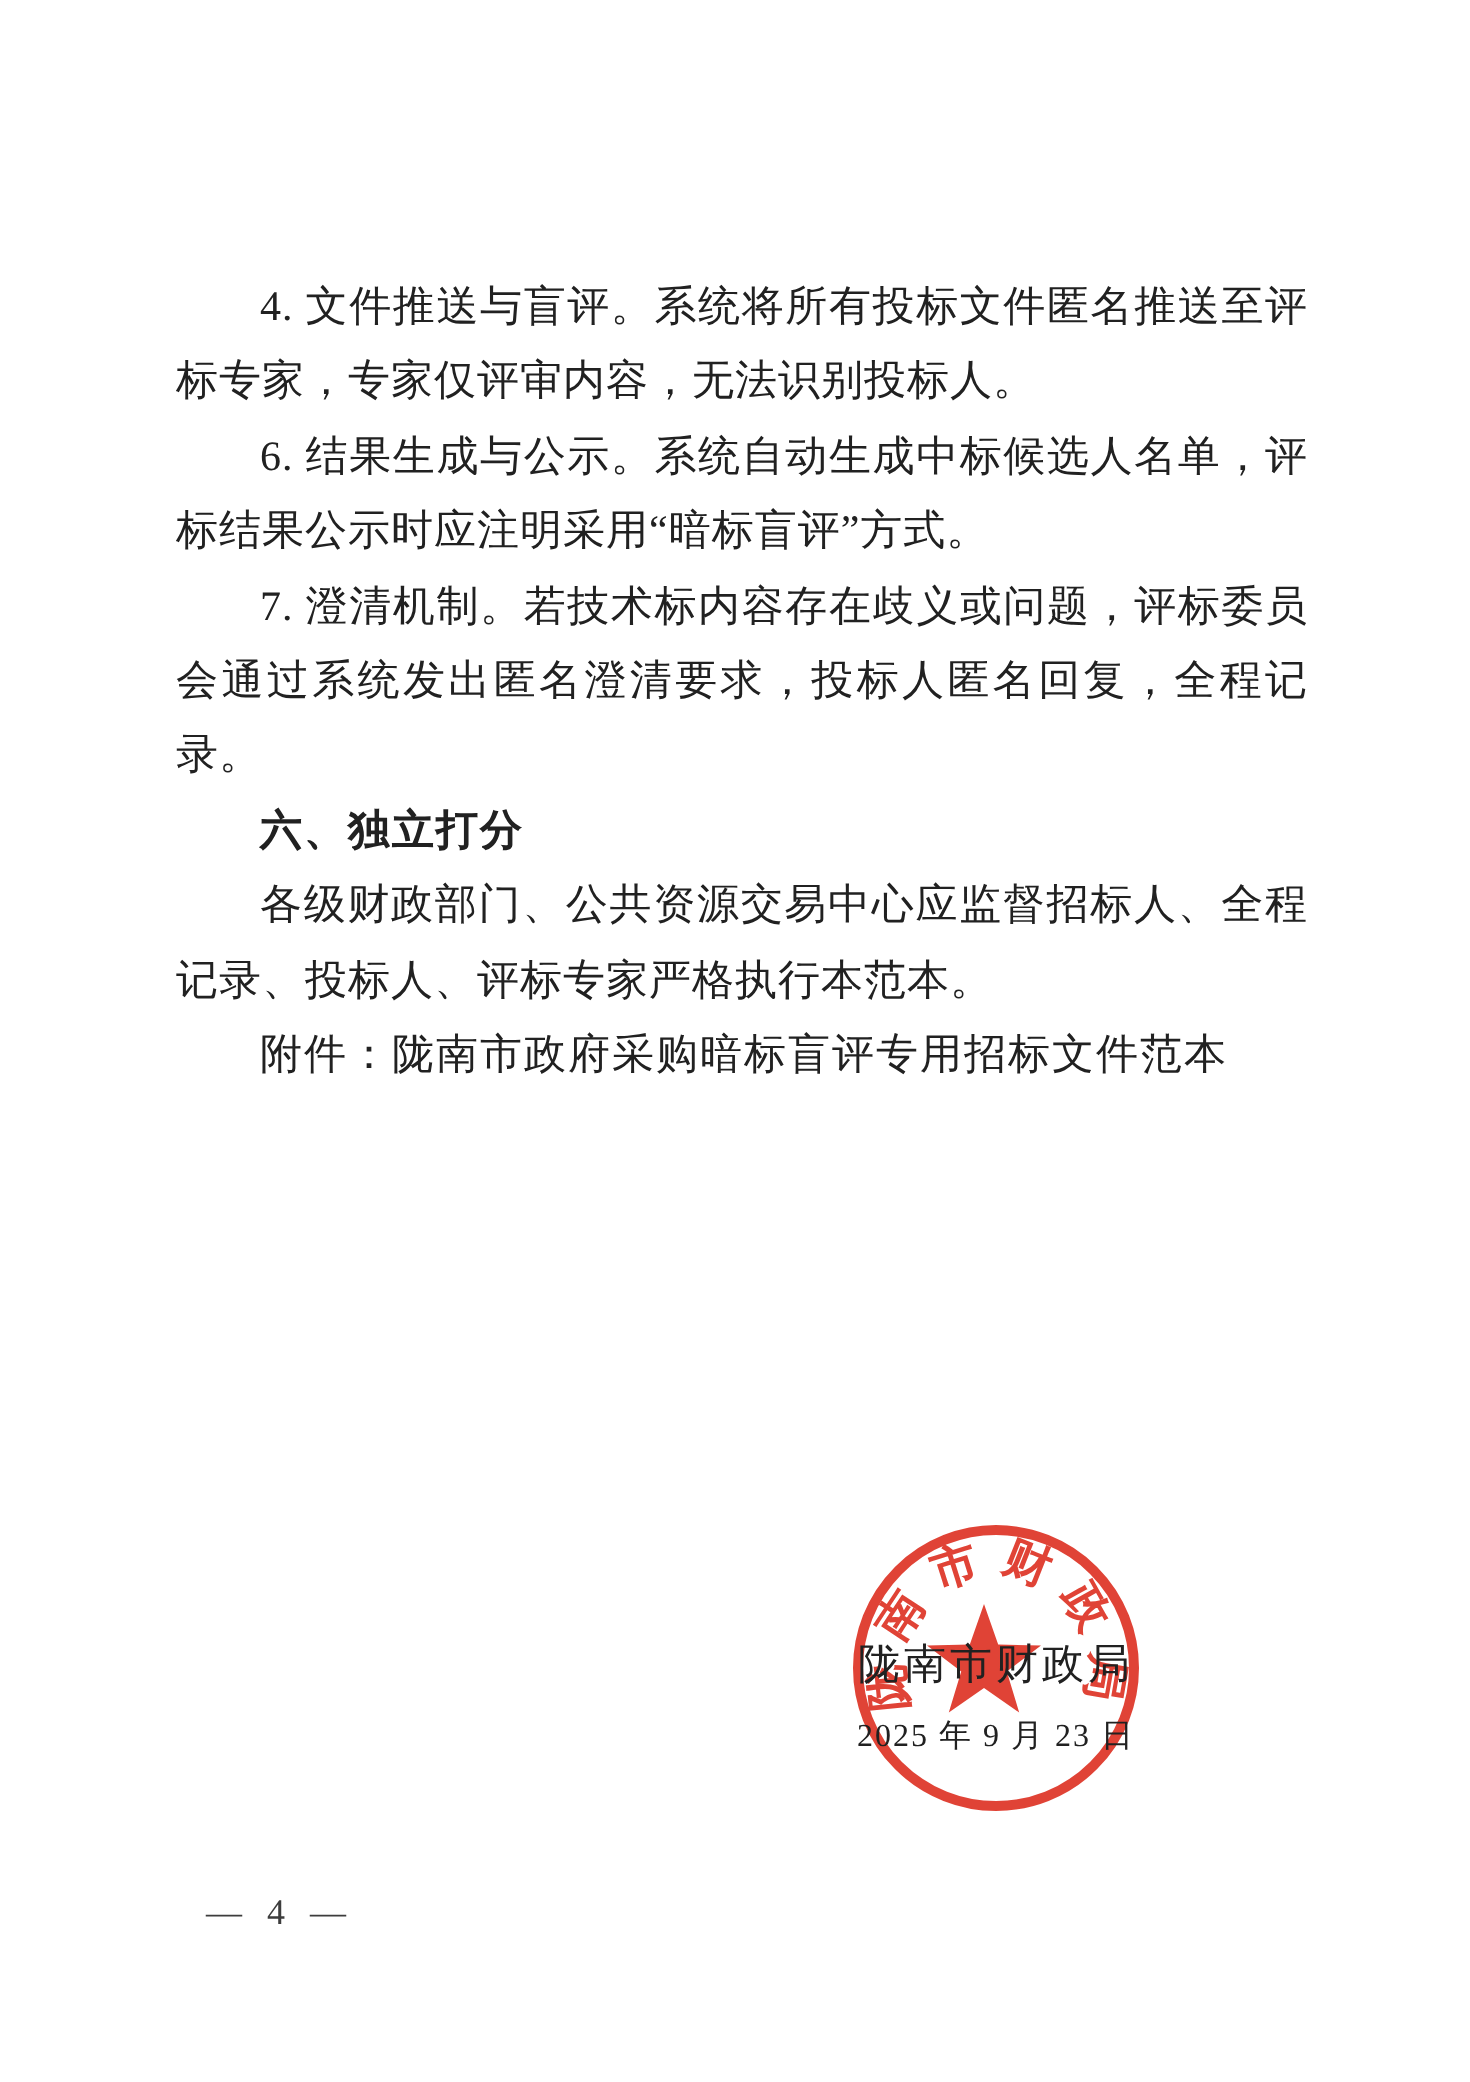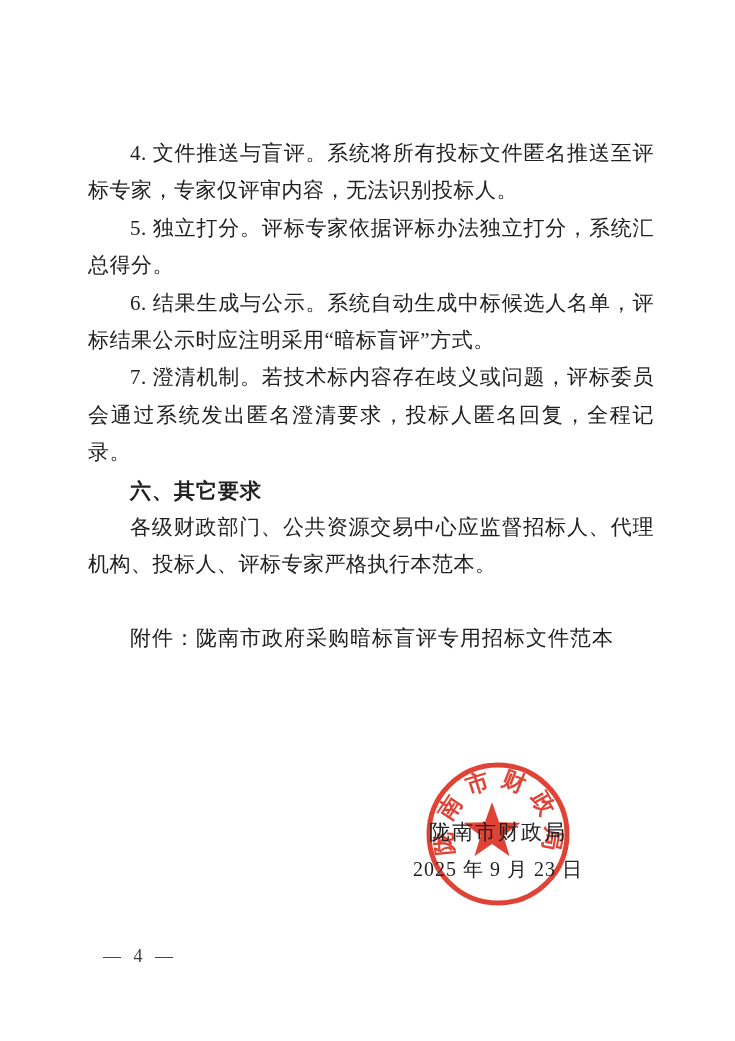--- a/index.html
+++ b/index.html
@@ -29,37 +29,36 @@
   .doc-body p{margin:0;}
   p.body-para{text-indent:2em;letter-spacing:0.5px;}
   p.section-heading{
     text-indent:2em;
     font-family:"Liberation Sans","DejaVu Sans",sans-serif;
     font-weight:bold;
     letter-spacing:1px;
   }
   p.attachment-line{
     text-indent:2em;
-    margin-top:36px;
     letter-spacing:1px;
   }
   .signature{
     position:absolute;
     left:372px;top:820px;width:252px;
     text-align:center;
     z-index:2;
   }
   .signature .org{
     font-size:21px;
     letter-spacing:2px;
     line-height:24px;
   }
   .signature .date{
     margin-top:13px;
-    font-size:20px;
+    font-size:16px;
     letter-spacing:1px;
     line-height:24px;
     text-align:center;
   }
   .seal{
     position:absolute;
     left:423px;top:759px;
     width:150px;height:150px;
     z-index:1;
     opacity:0.88;
@@ -79,25 +78,24 @@
     color:var(--footer-color);
   }
 </style>
 </head>
 <body>
 
 <div class="page">
 
   <main class="doc-body">
     <p class="body-para">4. 文件推送与盲评。系统将所有投标文件匿名推送至评标专家，专家仅评审内容，无法识别投标人。</p>
-    <p class="body-para">5. 独立打分。评标专家依据评标办法独立打分，系统汇总得分。</p>
     <p class="body-para">6. 结果生成与公示。系统自动生成中标候选人名单，评标结果公示时应注明采用“暗标盲评”方式。</p>
     <p class="body-para">7. 澄清机制。若技术标内容存在歧义或问题，评标委员会通过系统发出匿名澄清要求，投标人匿名回复，全程记录。</p>
-    <p class="section-heading">六、其它要求</p>
-    <p class="body-para">各级财政部门、公共资源交易中心应监督招标人、代理机构、投标人、评标专家严格执行本范本。</p>
+    <p class="section-heading">六、独立打分</p>
+    <p class="body-para">各级财政部门、公共资源交易中心应监督招标人、全程记录、投标人、评标专家严格执行本范本。</p>
     <p class="attachment-line">附件：陇南市政府采购暗标盲评专用招标文件范本</p>
   </main>
 
   <svg class="seal" viewBox="0 0 150 150" xmlns="http://www.w3.org/2000/svg">
     <defs>
       <path id="seal-arc-path" d="M 34.3 98.5 A 47 47 0 1 1 115.7 98.5" fill="none"></path>
     </defs>
     <circle cx="75" cy="75" r="69" fill="none" stroke="#dc2a1b" stroke-width="5"></circle>
     <polygon points="69,43 76.1,63.3 97.5,63.7 80.4,76.7 86.6,97.3 69,85 51.4,97.3 57.6,76.7 40.5,63.7 61.9,63.3" fill="#dc2a1b"></polygon>
     <text>

